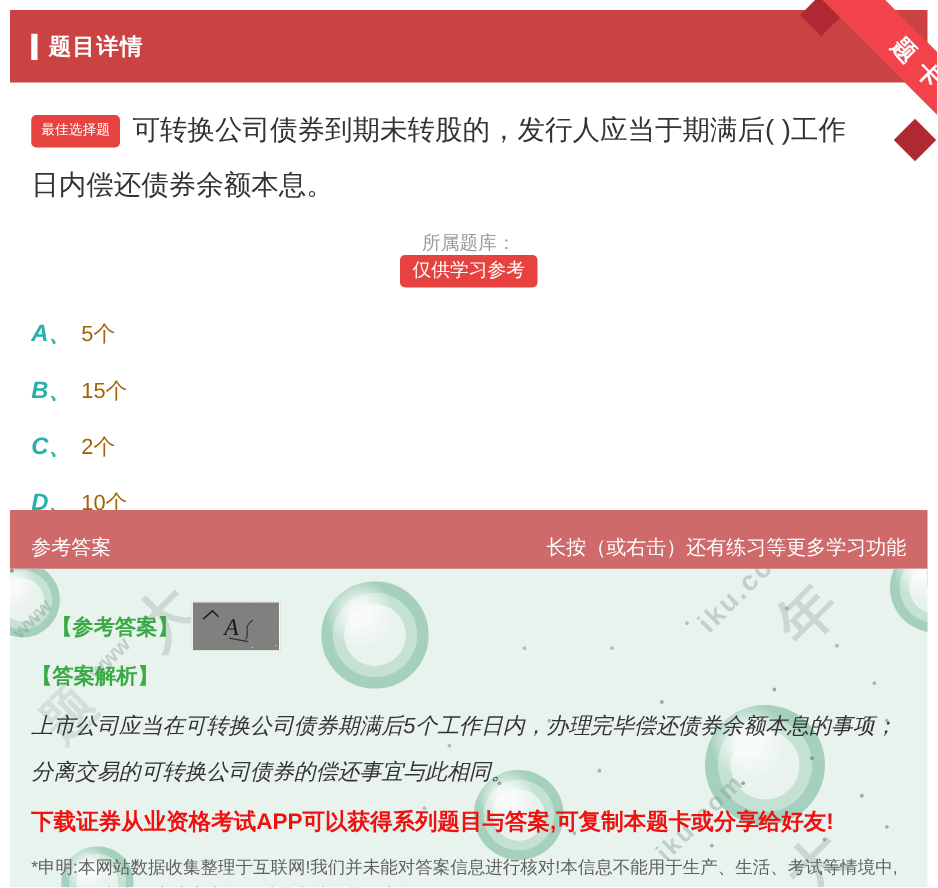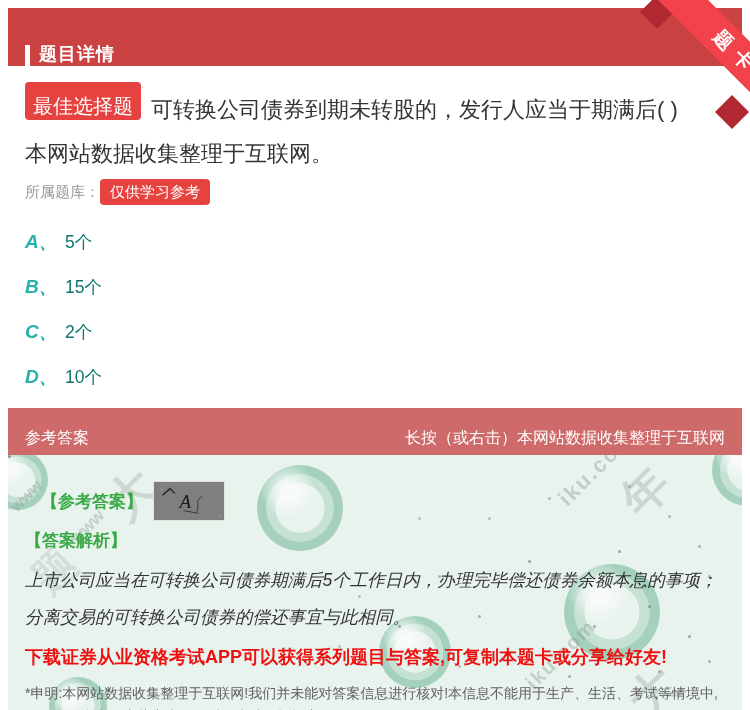--- a/index.html
+++ b/index.html
@@ -2,47 +2,47 @@
 <html><head>
 <meta charset="utf-8">
 <style>
   * { margin:0; padding:0; box-sizing:border-box; }
   html,body { width:750px; height:710px; }
   body { font-family:"Liberation Sans","DejaVu Sans",sans-serif; background:#fff; }
   .page { position:relative; width:750px; height:710px; background:#fff; overflow:hidden; }
   .card { position:absolute; left:8px; top:8px; width:734px; }
 
   
-  .titlebar { height:58px; background:#cb4242; display:flex; align-items:flex-end; padding-left:17px; }
+  .titlebar { height:58px; background:#cb4242; display:flex; align-items:center; padding-left:17px; }
   .titlebar-accent { width:5px; height:21px; background:#fff; margin-right:9px; }
   .titlebar h1 { color:#fff; font-size:18px; font-weight:bold; letter-spacing:1px; }
 
   
   .ribbon-wrap { position:absolute; top:0; right:0; width:135px; height:135px; overflow:hidden; z-index:6; }
   .ribbon-tab { position:absolute; width:24px; height:24px; background:#b02832; transform:rotate(45deg); z-index:1; }
   .ribbon-tab-l { left:30px; top:0; }
   .ribbon-tab-r { left:105px; top:100px; }
   .ribbon { position:absolute; left:8px; top:32px; width:220px; height:36px; background:#f2434b;
             transform:rotate(45deg); z-index:2; display:flex; align-items:center; justify-content:center;
             color:#fff; font-size:19px; font-weight:bold; letter-spacing:9px; text-indent:9px;
             box-shadow:0 3px 4px rgba(0,0,0,.25);
             clip-path:polygon(0 0,100% 0,calc(100% - 12px) 50%,100% 100%,0 100%,12px 50%); }
 
   
   .question { padding:16px 17px 0 17px; }
   .question-text { width:660px; font-size:22px; color:#333; line-height:44px; }
   .badge { display:inline-block; background:#e64340; color:#fff; border-radius:4px; }
-  .type-badge { font-size:20px; line-height:15px; padding:17px 8px 6px; vertical-align:4px; margin-right:10px; }
-  .bank-row { margin-top:3px; display:flex; align-items:center; }
+  .type-badge { font-size:11px; line-height:15px; padding:5px 8px 6px; vertical-align:4px; margin-right:10px; }
+  .bank-row { margin-top:15px; display:flex; align-items:center;flex-direction:column; }
   .bank-label { color:#999; font-size:15px; }
   .bank-badge { font-size:15px; line-height:15px; padding:5px 10px 6px; cursor:pointer; }
   .options { list-style:none; margin-top:24px; }
   .option { display:flex; align-items:baseline; height:26px; margin-bottom:19px; }
   .opt-letter { color:#27b1aa; font-size:19px; font-weight:bold; font-style:italic; width:38px; }
-  .opt-text { color:#0f766e; font-size:17.5px; margin-left:2px; }
+  .opt-text { color:#a16207; font-size:17.5px; margin-left:2px; }
 
   
   .answer-bar { position:absolute; left:8px; top:408px; width:734px; height:61px; background:#ce6a6a;
                 display:flex; align-items:center; justify-content:space-between; padding:0 17px;
                 color:#fff; font-size:16px; }
 
   
   .answer-area { position:absolute; left:8px; top:455px; width:734px; height:255px;
                  background:#e9f3ee; overflow:hidden; }
   .answer-content { position:relative; z-index:3; padding:20px 17px 0 17px; }
@@ -99,21 +99,21 @@
 
 <div class="page">
   <div class="card">
 
     <header class="titlebar">
       <span class="titlebar-accent"></span>
       <h1>题目详情</h1>
     </header>
 
     <section class="question">
-      <p class="question-text"><span class="badge type-badge">最佳选择题</span><span>可转换公司债券到期未转股的，发行人应当于期满后( )本网站数据收集整理于互联网。</span></p>
+      <p class="question-text"><span class="badge type-badge">最佳选择题</span><span>可转换公司债券到期未转股的，发行人应当于期满后( )工作日内偿还债券余额本息。</span></p>
 
       <div class="bank-row">
         <span class="bank-label">所属题库：</span>
         <span class="badge bank-badge">仅供学习参考</span>
       </div>
 
       <ul class="options">
         <li class="option">
           <span class="opt-letter">A、</span>
           <span class="opt-text">5个</span>
@@ -129,21 +129,21 @@
         <li class="option">
           <span class="opt-letter">D、</span>
           <span class="opt-text">10个</span>
         </li>
       </ul>
     </section>
   </div>
 
   <div class="answer-bar">
     <span>参考答案</span>
-    <span>长按（或右击）本网站数据收集整理于互联网</span>
+    <span>长按（或右击）还有练习等更多学习功能</span>
   </div>
 
   <section class="answer-area">
     <div class="donut d1"></div>
     <div class="donut d2"></div>
     <div class="donut d3"></div>
     <div class="donut d4"></div>
     <div class="donut d5"></div>
     <div class="donut d6"></div>
     <span class="wm wm-dom1">iku.com</span>

